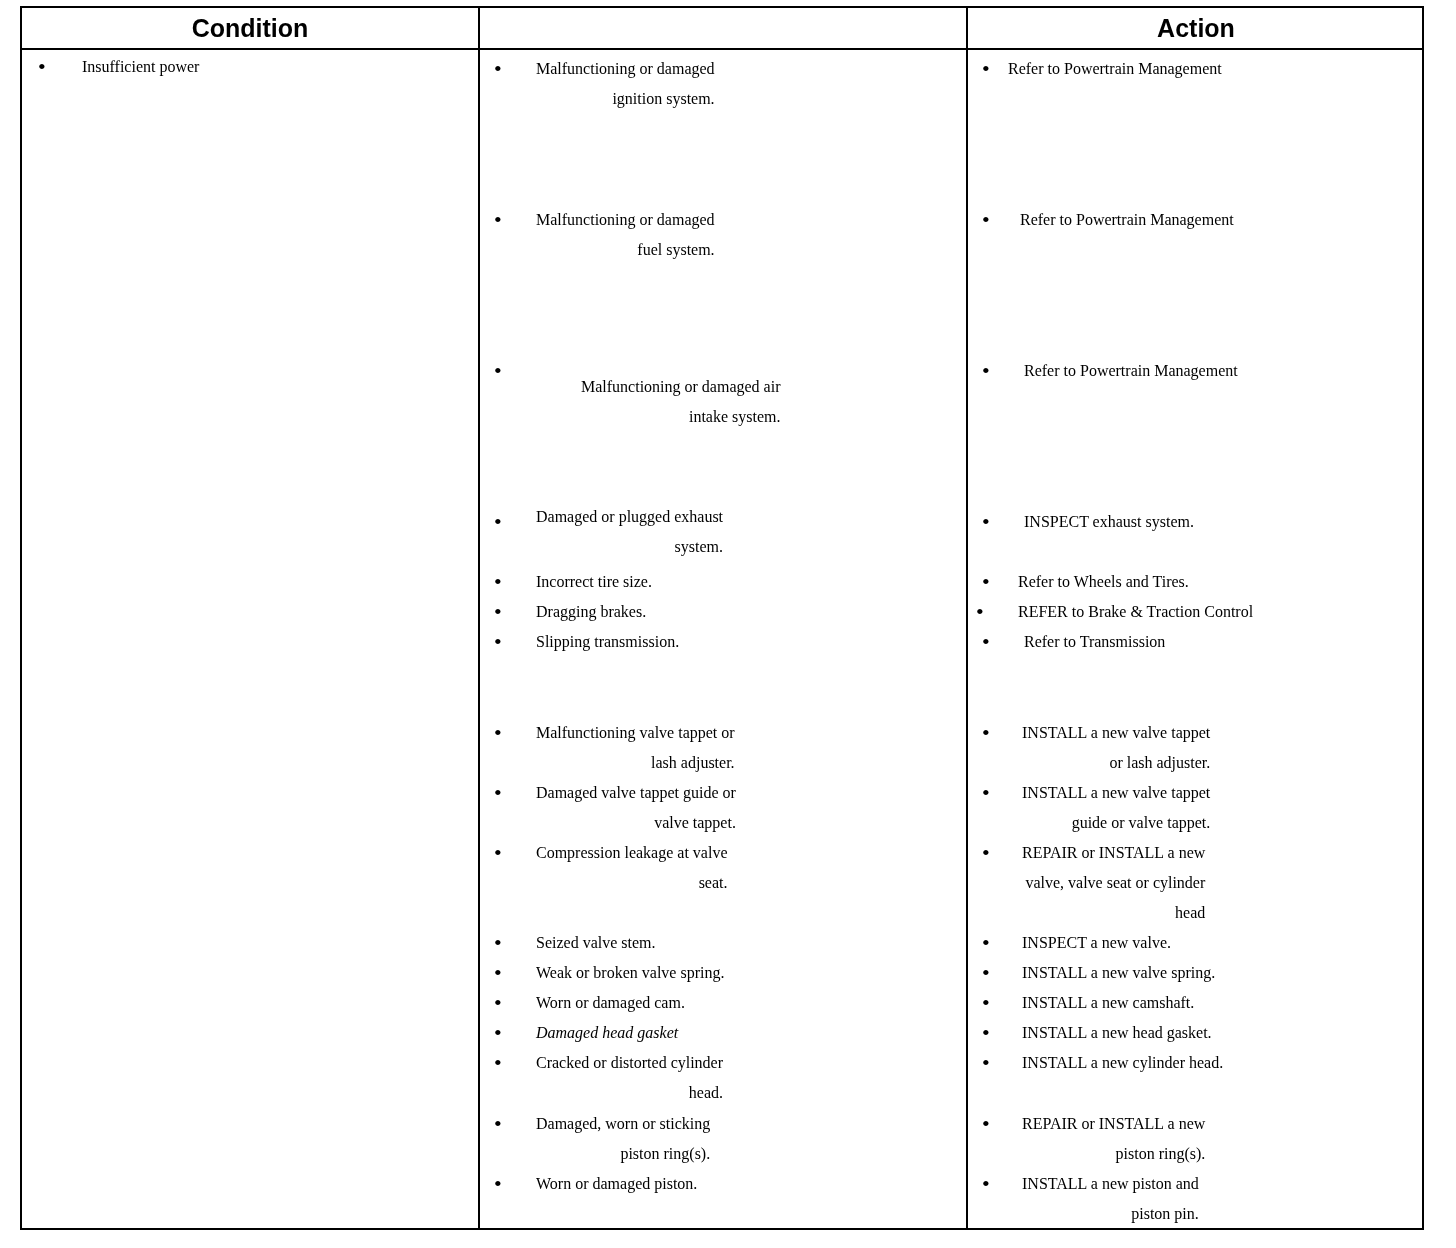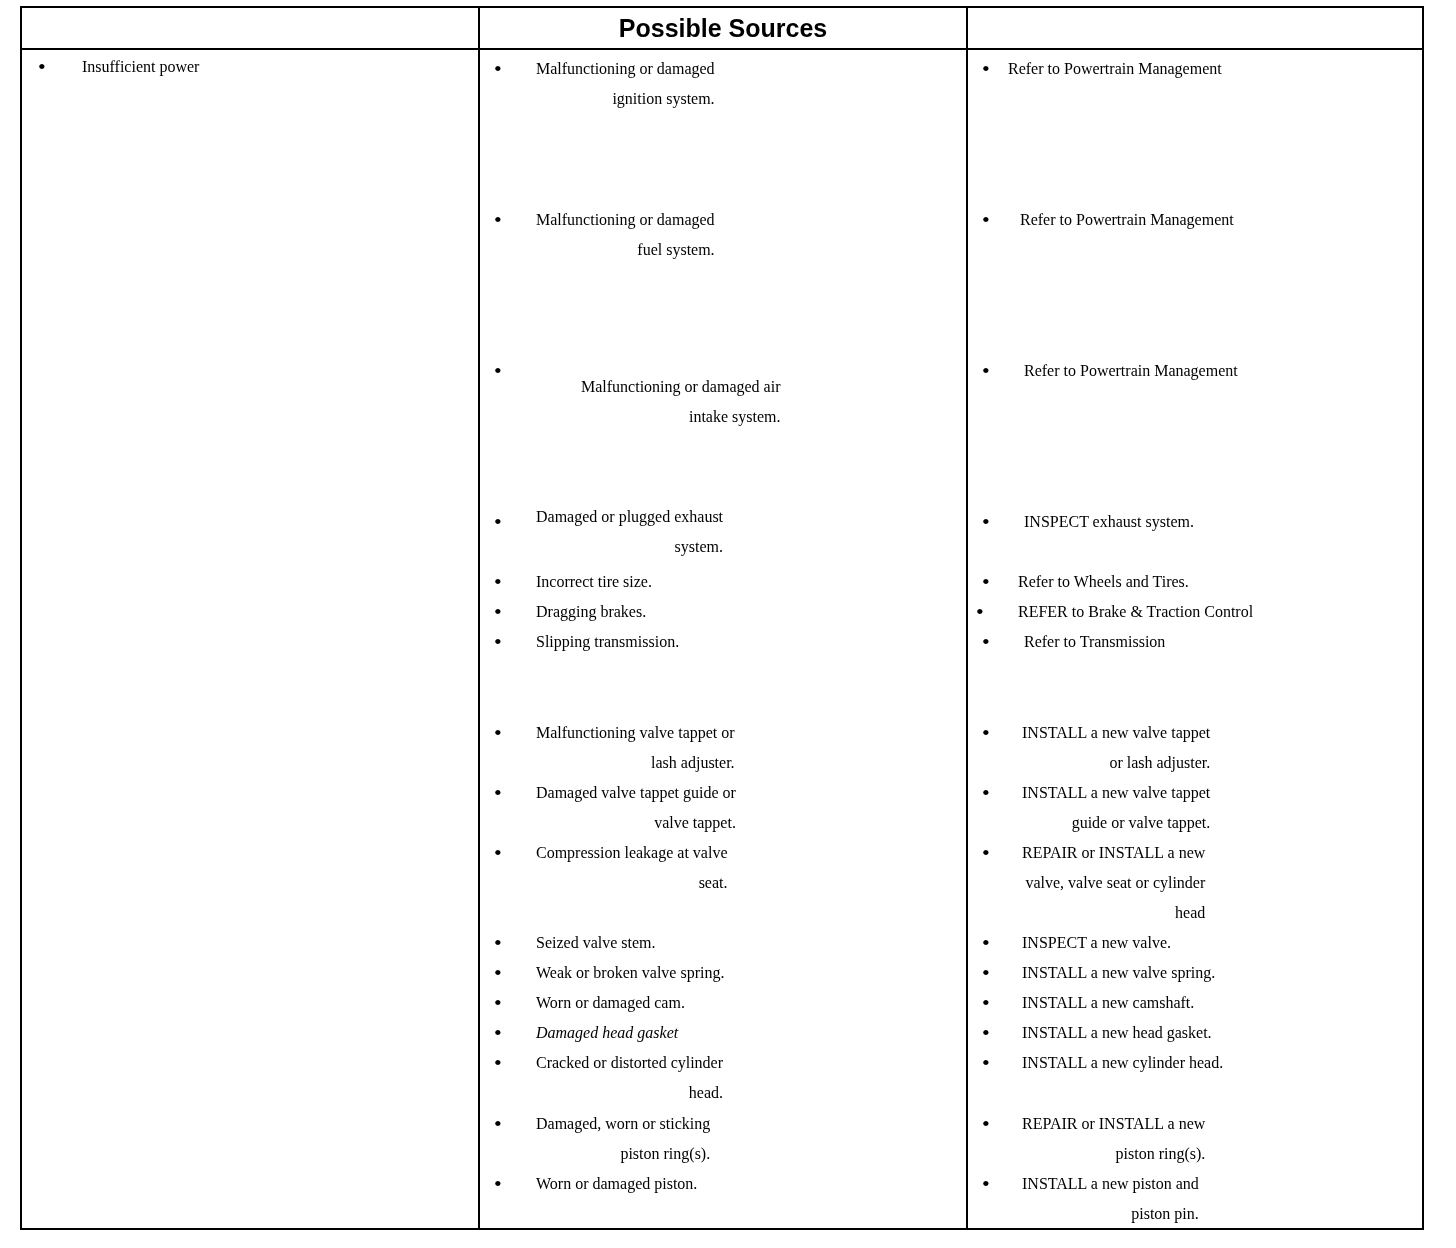--- a/index.html
+++ b/index.html
@@ -22,21 +22,22 @@
   .txt { display: block; white-space: pre-line; text-align: right; }
 </style>
 </head>
 <body>
 
 <div class="table">
   <div class="vline" style="left:456px"></div>
   <div class="vline" style="left:944px"></div>
   <div class="hline"></div>
 
-  <div class="hdr" style="left:458px;width:486px">Possible Sources</div>
+  <div class="hdr" style="left:0;width:456px">Condition</div>
+  <div class="hdr" style="left:946px;width:456px">Action</div>
 
   <div id="condition-col">
     <span class="bullet" style="left:16px;top:44px">•</span>
     <span class="item" style="left:60px;top:44px">Insufficient power</span>
   </div>
 
   <div id="sources-col">
       <span class="bullet" style="left: 472px; top: 46px;">•</span>
       <span class="item txt" style="left: 514px; top: 46px;">Malfunctioning or damaged
 ignition system.</span>

